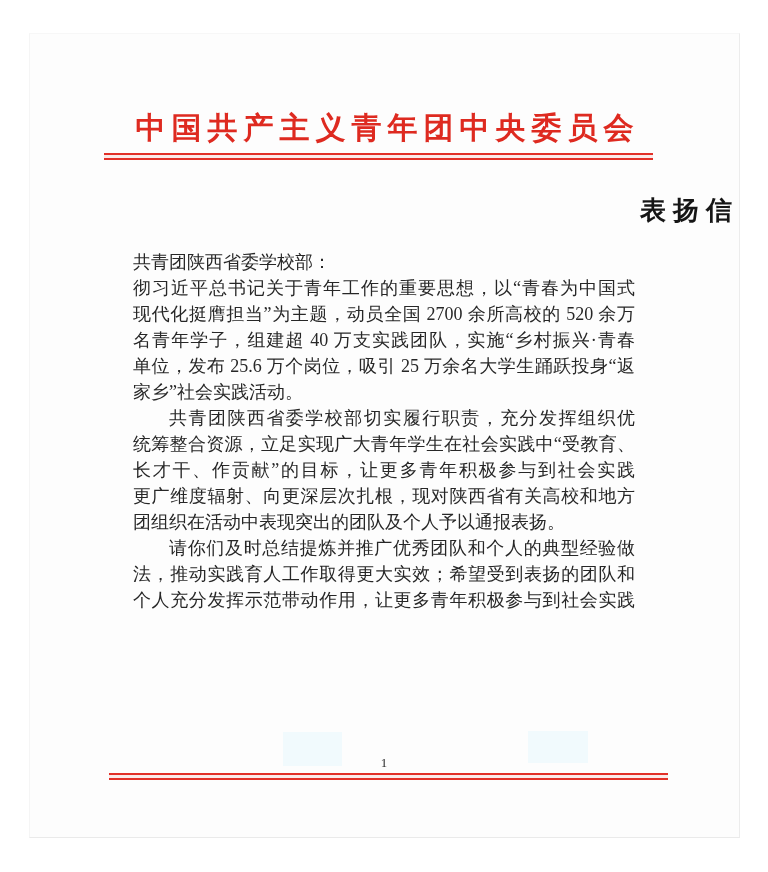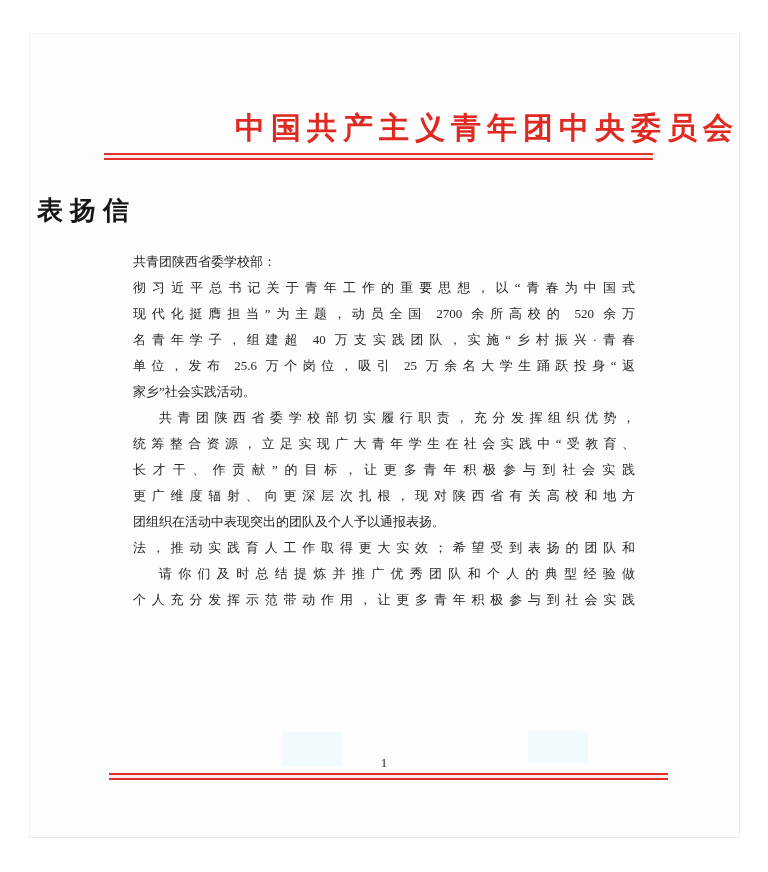--- a/index.html
+++ b/index.html
@@ -17,48 +17,48 @@
   .page{
     position:absolute;left:29px;top:33px;width:711px;height:805px;
     background:var(--page-bg);
     border-right:1px solid #ececec;
     border-bottom:1px solid #eaeaea;
     border-left:1px solid #f5f5f5;
     border-top:1px solid #f7f7f7;
   }
   .letterhead{
     position:absolute;left:0;top:74px;width:100%;
-    text-align:right;
+    text-align:center;
     color:var(--red-text);
     font-size:30px;font-weight:bold;
     letter-spacing:6px;text-indent:6px;
     line-height:40px;
     white-space:nowrap;
   }
   .rule{
     position:absolute;height:7px;
     border-top:2.5px solid var(--red-rule);
     border-bottom:2px solid var(--red-rule);
     background:#fbeae9;
   }
   .rule-header{left:74px;top:119px;width:549px;}
   .rule-footer{left:79px;top:739px;width:559px;}
   .doc-title{
     position:absolute;left:0;top:161px;width:100%;
-    text-align:left;
+    text-align:right;
     color:#161616;
     font-size:26px;font-weight:bold;
     letter-spacing:7px;text-indent:7px;
     line-height:32px;
     white-space:nowrap;
   }
   .body-text{
     position:absolute;left:103px;top:215px;width:502px;
     color:var(--ink);
-    font-size:13px;
+    font-size:18px;
   }
   .line{
     height:26px;line-height:26px;
     text-align:justify;
     text-align-last:justify;
     overflow:hidden;
   }
   .line.indent{text-indent:2em;}
   .line.para-end{text-align-last:left;}
   .page-num{
@@ -91,22 +91,22 @@
     <div class="line">彻习近平总书记关于青年工作的重要思想，以“青春为中国式</div>
     <div class="line">现代化挺膺担当”为主题，动员全国 2700 余所高校的 520 余万</div>
     <div class="line">名青年学子，组建超 40 万支实践团队，实施“乡村振兴·青春</div>
     <div class="line">单位，发布 25.6 万个岗位，吸引 25 万余名大学生踊跃投身“返</div>
     <div class="line para-end">家乡”社会实践活动。</div>
     <div class="line indent">共青团陕西省委学校部切实履行职责，充分发挥组织优势，</div>
     <div class="line">统筹整合资源，立足实现广大青年学生在社会实践中“受教育、</div>
     <div class="line">长才干、作贡献”的目标，让更多青年积极参与到社会实践</div>
     <div class="line">更广维度辐射、向更深层次扎根，现对陕西省有关高校和地方</div>
     <div class="line para-end">团组织在活动中表现突出的团队及个人予以通报表扬。</div>
+    <div class="line indent">请你们及时总结提炼并推广优秀团队和个人的典型经验做</div>
     <div class="line">法，推动实践育人工作取得更大实效；希望受到表扬的团队和</div>
-    <div class="line indent">请你们及时总结提炼并推广优秀团队和个人的典型经验做</div>
     <div class="line">个人充分发挥示范带动作用，让更多青年积极参与到社会实践</div>
   </div>
 
   <div class="scan-artifact artifact-1"></div>
   <div class="scan-artifact artifact-2"></div>
 
   <div class="page-num">1</div>
 
   <div class="rule rule-footer"></div>
 

